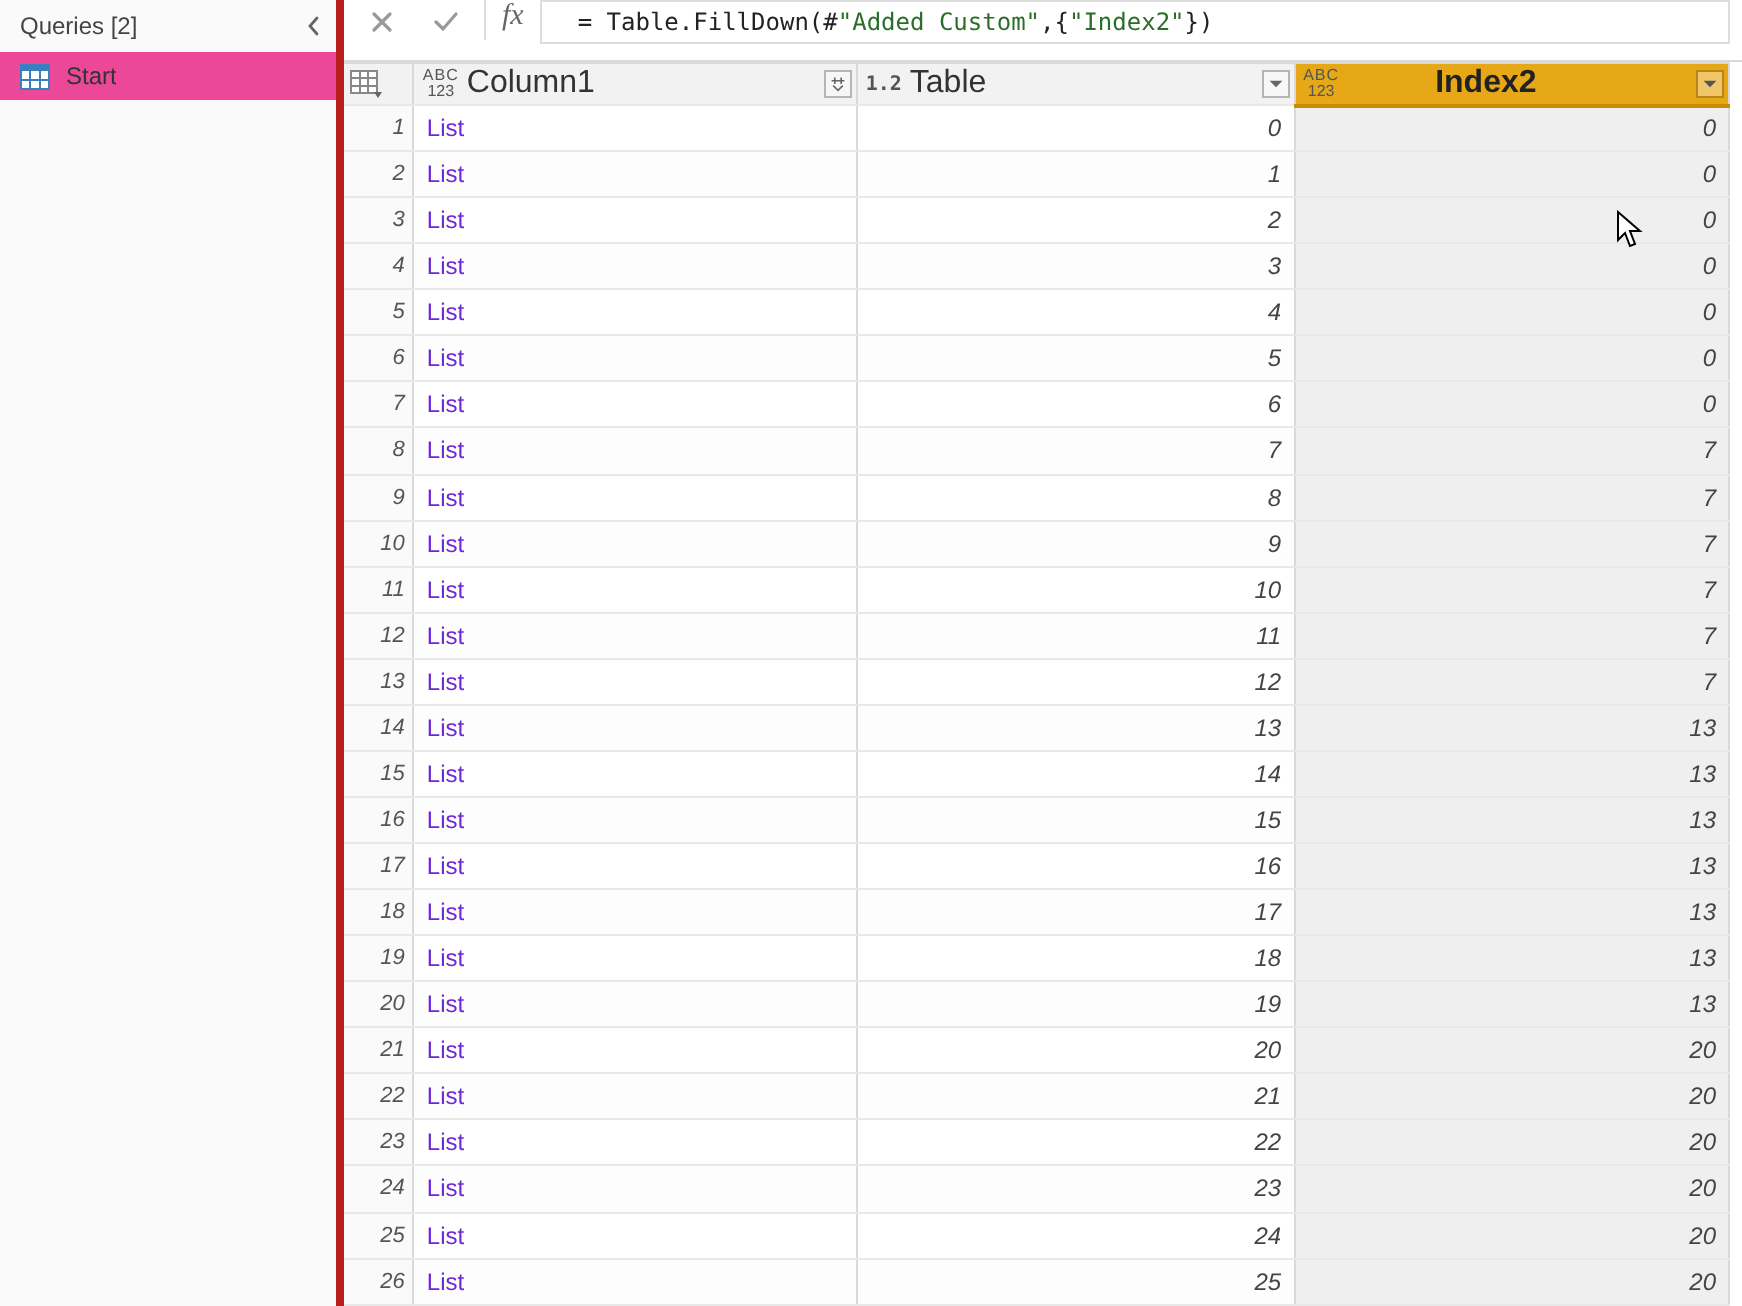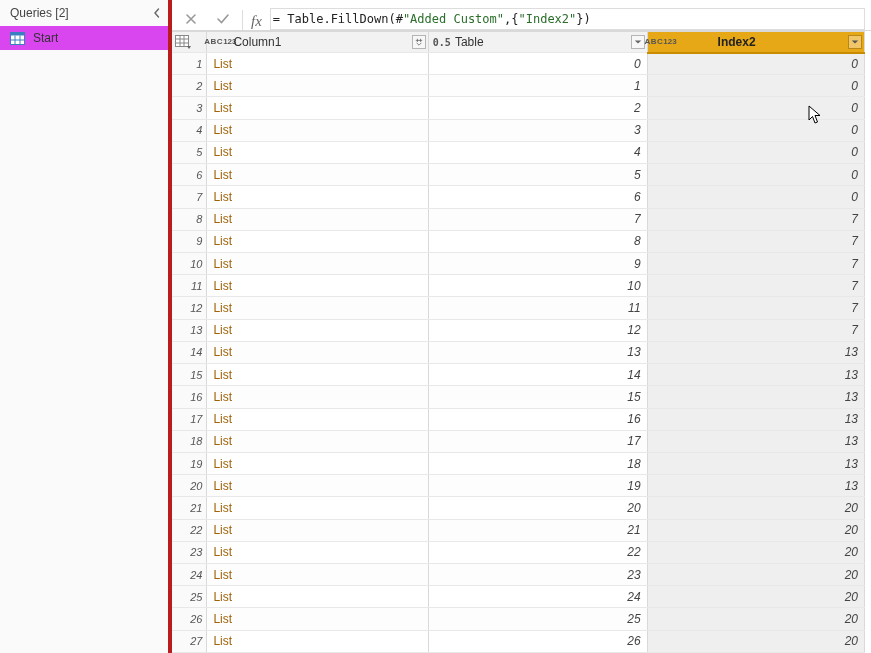--- a/index.html
+++ b/index.html
@@ -32,34 +32,34 @@
     .collapse-icon svg { display: block; }
     .query-item {
       display: flex;
       align-items: center;
       gap: 8px;
       padding: 5px 10px;
       cursor: pointer;
       white-space: nowrap;
       overflow: hidden;
     }
-    .query-item.selected { background: #d946ef; }
+    .query-item.selected { background: #ec4899; }
     .query-icon { width: 15px; height: 13px; flex: 0 0 auto; }
     .query-label { overflow: hidden; text-overflow: ellipsis; }
     
     .main {
       flex: 1;
       display: flex;
       flex-direction: column;
       min-width: 0;
     }
     
     .formula-bar {
       display: flex;
-      align-items: flex-end;
+      align-items: flex-start;
       height: 31px;
       border-bottom: 1px solid #d9d9d9;
       padding: 0 6px;
       gap: 6px;
     }
     .fbtn {
       width: 26px; height: 22px;
       display: flex; align-items: center; justify-content: center;
       color: #888;
       border-radius: 2px;
@@ -69,21 +69,21 @@
       font-family: "Times New Roman", serif;
       color: #666;
       font-size: 15px;
       padding: 0 2px;
     }
     .vline { width: 1px; height: 20px; background: #ddd; }
     .formula-input {
       flex: 1;
       border: 1px solid #ddd;
       height: 22px;
-      padding: 0 2px;
+      padding: 0 18px;
       font-family: Consolas, monospace;
       font-size: 12px;
       color: #222;
       white-space: nowrap;
       overflow: hidden;
       display: flex;
       align-items: center;
     }
     .formula-input .kw { color: #2a6e2a; }
     
@@ -121,31 +121,31 @@
     thead th .hdr {
       display: flex;
       align-items: center;
       gap: 4px;
       padding: 0 2px 0 4px;
       height: 100%;
     }
     .type-badge {
       font-size: 8px;
       line-height: 8px;
-      font-weight: 700;
+      font-weight: 400;
       color: #555;
       display: flex;
-      flex-direction: row;
+      flex-direction: column;
       align-items: center;
       justify-content: center;
       width: 18px;
     }
     .type-badge .t-top { letter-spacing: 0.5px; }
     .type-12 { font-family: Consolas, monospace; font-size: 10px; color: #555; font-weight: 600; }
-    .hdr-label { flex: 1; font-size: 12px; color: #333; }
+    .hdr-label { flex: 1; font-size: 16px; color: #333; }
     .filter-drop {
       width: 14px; height: 14px;
       display: flex; align-items: center; justify-content: center;
       border: 1px solid #b5b5b5;
       background: #f7f7f7;
     }
     .filter-drop svg { width: 8px; height: 8px; }
     thead th.selected-col {
       background: #e6a817;
       border-bottom: 2px solid #c98b00;
@@ -166,21 +166,21 @@
       padding-right: 4px;
       font-size: 11px;
       color: #555;
       background: #fafafa;
       font-style: italic;
     }
     tbody td.cell {
       padding: 0 6px;
       font-size: 12px;
     }
-    tbody td.cell.link { color: #a16207; cursor: pointer; margin-top: 48px; }
+    tbody td.cell.link { color: #6d28d9; cursor: pointer; margin-top: 48px; }
     tbody td.cell.num  { text-align: right; color: #444; font-style: italic; }
     tbody td.cell.sel  { background: #efefef; }
     tbody tr:nth-child(even) td.cell:not(.sel) { background: #fdfdfd; }
     
     .cursor {
       position: absolute;
       left: 636px;
       top: 105px;
       pointer-events: none;
       z-index: 10;
@@ -269,21 +269,21 @@
                 <svg viewBox="0 0 10 10">
                     <path d="M1 3 L5 3 M3 1 L3 5 M7 1 L7 5 M5 3 L9 3" stroke="#666" stroke-width="1" fill="none"></path>
                     <path d="M4 7 L9 7 M6.5 5 L6.5 9" stroke="none"></path>
                     <path d="M2 6 L5 9 L8 6" stroke="#666" fill="none" stroke-width="1"></path>
                   </svg>
               </span>
             </div>
           </th>
           <th>
             <div class="hdr">
-              <span class="type-12">0.5</span>
+              <span class="type-12">1.2</span>
               <span class="hdr-label">Table</span>
               <span class="filter-drop">
                 <svg viewBox="0 0 10 10">
                     <path d="M1 3 L5 7 L9 3 Z" fill="#666"></path>
                   </svg>
               </span>
             </div>
           </th>
           <th class="selected-col">
             <div class="hdr">
@@ -451,26 +451,20 @@
             <td class="cell link">List</td>
             <td class="cell num">24</td>
             <td class="cell num sel">20</td>
           </tr>
           <tr>
             <td class="rownum">26</td>
             <td class="cell link">List</td>
             <td class="cell num">25</td>
             <td class="cell num sel">20</td>
           </tr>
-          <tr>
-            <td class="rownum">27</td>
-            <td class="cell link">List</td>
-            <td class="cell num">26</td>
-            <td class="cell num sel">20</td>
-          </tr>
         </tbody>
     </table>
   </div>
 
   <div class="cursor">
     <svg width="16" height="20" viewBox="0 0 16 20">
       <path d="M1 1 L1 15 L4.5 11.5 L7 18 L9.5 17 L7 10.5 L12 10.5 Z" fill="#fff" stroke="#000" stroke-width="1"></path>
     </svg>
   </div>
 </div>

